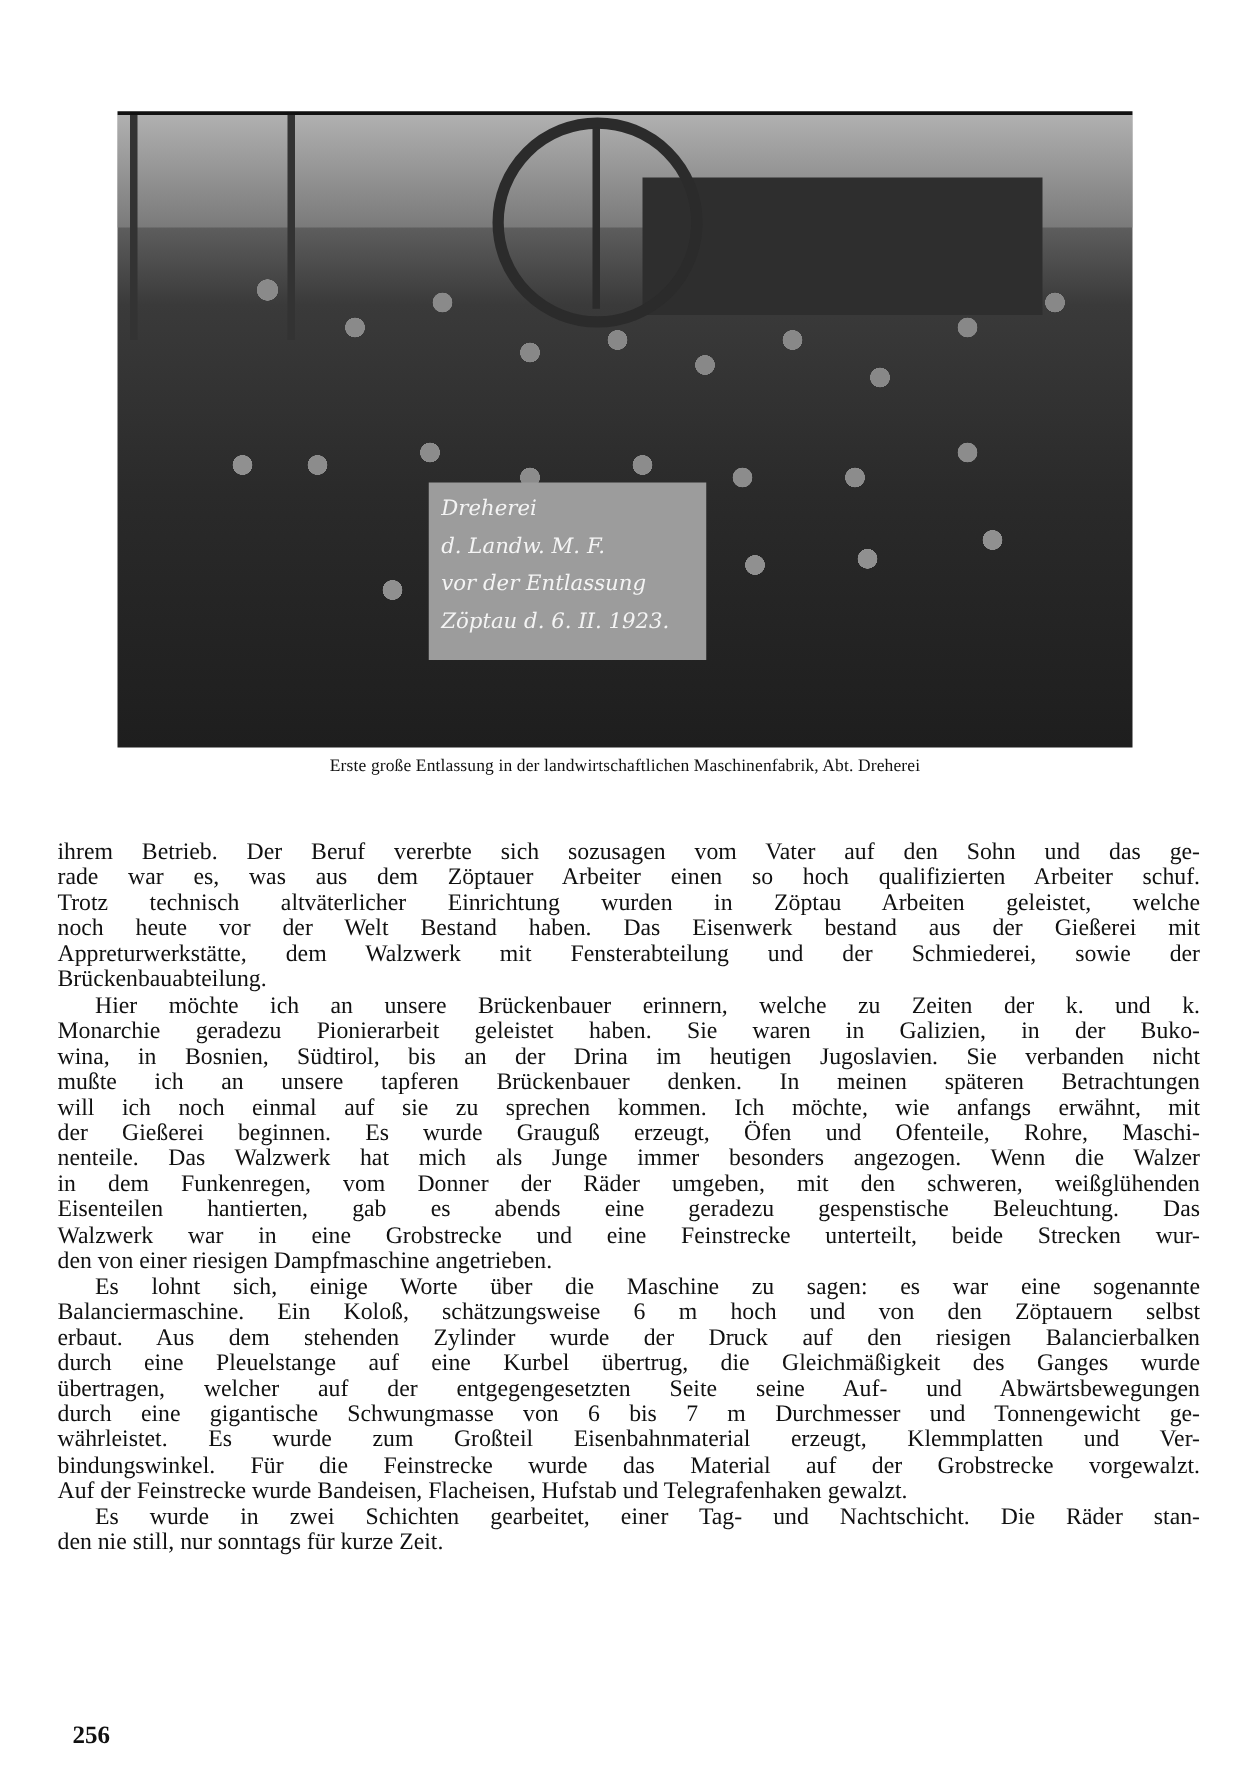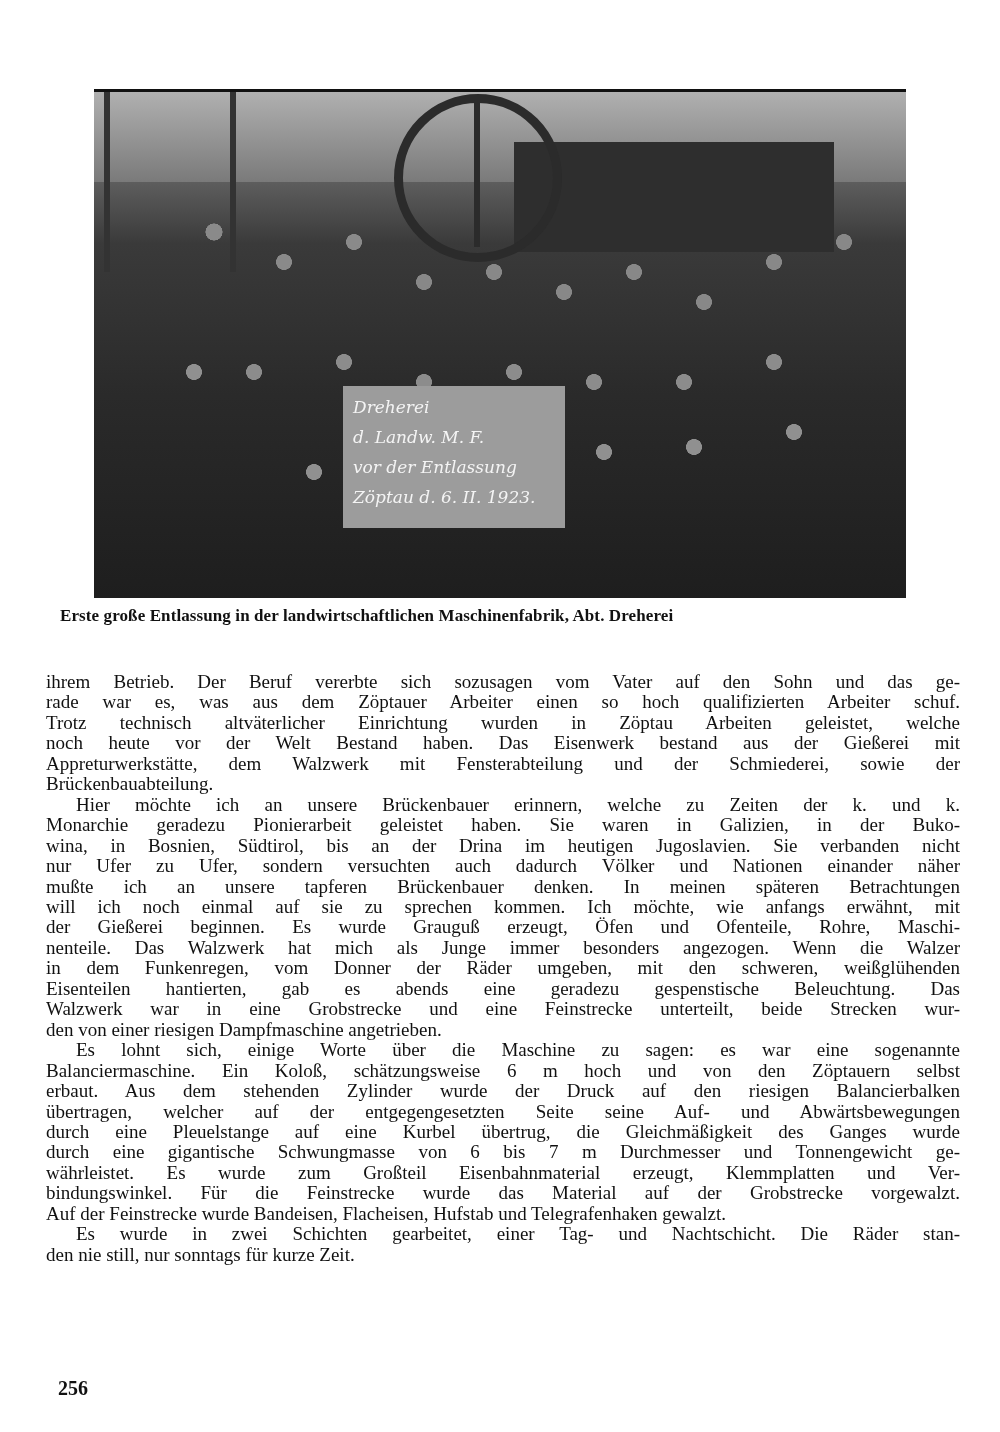--- a/index.html
+++ b/index.html
@@ -45,22 +45,22 @@
       radial-gradient(circle 13px at 160px 270px, #909090 60%, transparent 62%);
   }
   .sign {
     position: absolute; left: 343px; top: 386px; width: 222px; height: 142px;
     background: #9c9c9c; color: #f4f4f4;
     font-family: "DejaVu Serif", serif; font-style: italic; font-size: 17px; line-height: 30px;
     padding: 6px 10px; box-sizing: border-box; text-align: left;
   }
   .sign div { white-space: nowrap; }
   .caption {
-    position: absolute; left: 60px; top: 606px; width: 880px; 
-    font-family: "Liberation Serif", serif; font-weight: bold; font-size: 17px; letter-spacing: 0.1px;
+    position: absolute; left: 60px; top: 606px; width: 880px; text-align: center;
+    font-family: "Liberation Serif", serif; font-weight: normal; font-size: 14px; letter-spacing: 0.1px;
   }
   .body-text {
     position: absolute; left: 46px; top: 672px; width: 914px;
     font-family: "Liberation Serif", serif; font-size: 19px; line-height: 20.45px;
   }
   .body-text .line { display: block; white-space: nowrap; text-align: justify; text-align-last: justify; }
   .body-text .line.last { text-align-last: left; }
   .body-text .line.indent { padding-left: 30px; }
   .page-number {
     position: absolute; left: 58px; top: 1377px;
@@ -91,34 +91,33 @@
 <div class="body-text">
   <span class="line">ihrem Betrieb. Der Beruf vererbte sich sozusagen vom Vater auf den Sohn und das ge-</span>
   <span class="line">rade war es, was aus dem Zöptauer Arbeiter einen so hoch qualifizierten Arbeiter schuf.</span>
   <span class="line">Trotz technisch altväterlicher Einrichtung wurden in Zöptau Arbeiten geleistet, welche</span>
   <span class="line">noch heute vor der Welt Bestand haben. Das Eisenwerk bestand aus der Gießerei mit</span>
   <span class="line">Appreturwerkstätte, dem Walzwerk mit Fensterabteilung und der Schmiederei, sowie der</span>
   <span class="line last">Brückenbauabteilung.</span>
   <span class="line indent">Hier möchte ich an unsere Brückenbauer erinnern, welche zu Zeiten der k. und k.</span>
   <span class="line">Monarchie geradezu Pionierarbeit geleistet haben. Sie waren in Galizien, in der Buko-</span>
   <span class="line">wina, in Bosnien, Südtirol, bis an der Drina im heutigen Jugoslavien. Sie verbanden nicht</span>
-  <span class="line">nur Ufer zu Ufer, sondern versuchten auch dadurch Völker und Nationen einander näher</span>
   <span class="line">mußte ich an unsere tapferen Brückenbauer denken. In meinen späteren Betrachtungen</span>
   <span class="line">will ich noch einmal auf sie zu sprechen kommen. Ich möchte, wie anfangs erwähnt, mit</span>
   <span class="line">der Gießerei beginnen. Es wurde Grauguß erzeugt, Öfen und Ofenteile, Rohre, Maschi-</span>
   <span class="line">nenteile. Das Walzwerk hat mich als Junge immer besonders angezogen. Wenn die Walzer</span>
   <span class="line">in dem Funkenregen, vom Donner der Räder umgeben, mit den schweren, weißglühenden</span>
   <span class="line">Eisenteilen hantierten, gab es abends eine geradezu gespenstische Beleuchtung. Das</span>
   <span class="line">Walzwerk war in eine Grobstrecke und eine Feinstrecke unterteilt, beide Strecken wur-</span>
   <span class="line last">den von einer riesigen Dampfmaschine angetrieben.</span>
   <span class="line indent">Es lohnt sich, einige Worte über die Maschine zu sagen: es war eine sogenannte</span>
   <span class="line">Balanciermaschine. Ein Koloß, schätzungsweise 6 m hoch und von den Zöptauern selbst</span>
   <span class="line">erbaut. Aus dem stehenden Zylinder wurde der Druck auf den riesigen Balancierbalken</span>
+  <span class="line">durch eine Pleuelstange auf eine Kurbel übertrug, die Gleichmäßigkeit des Ganges wurde</span>
   <span class="line">übertragen, welcher auf der entgegengesetzten Seite seine Auf- und Abwärtsbewegungen</span>
-  <span class="line">durch eine Pleuelstange auf eine Kurbel übertrug, die Gleichmäßigkeit des Ganges wurde</span>
   <span class="line">durch eine gigantische Schwungmasse von 6 bis 7 m Durchmesser und Tonnengewicht ge-</span>
   <span class="line">währleistet. Es wurde zum Großteil Eisenbahnmaterial erzeugt, Klemmplatten und Ver-</span>
   <span class="line">bindungswinkel. Für die Feinstrecke wurde das Material auf der Grobstrecke vorgewalzt.</span>
   <span class="line last">Auf der Feinstrecke wurde Bandeisen, Flacheisen, Hufstab und Telegrafenhaken gewalzt.</span>
   <span class="line indent">Es wurde in zwei Schichten gearbeitet, einer Tag- und Nachtschicht. Die Räder stan-</span>
   <span class="line last">den nie still, nur sonntags für kurze Zeit.</span>
 </div>
 
 <div class="page-number">256</div>
 

